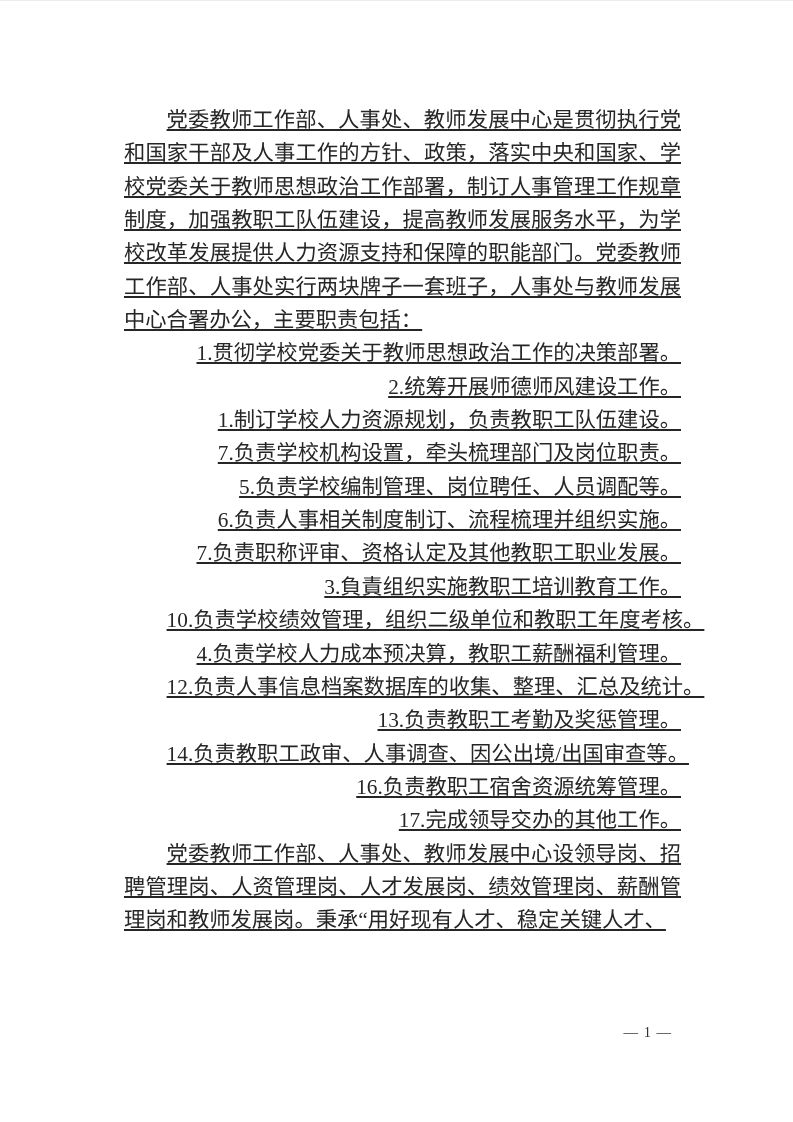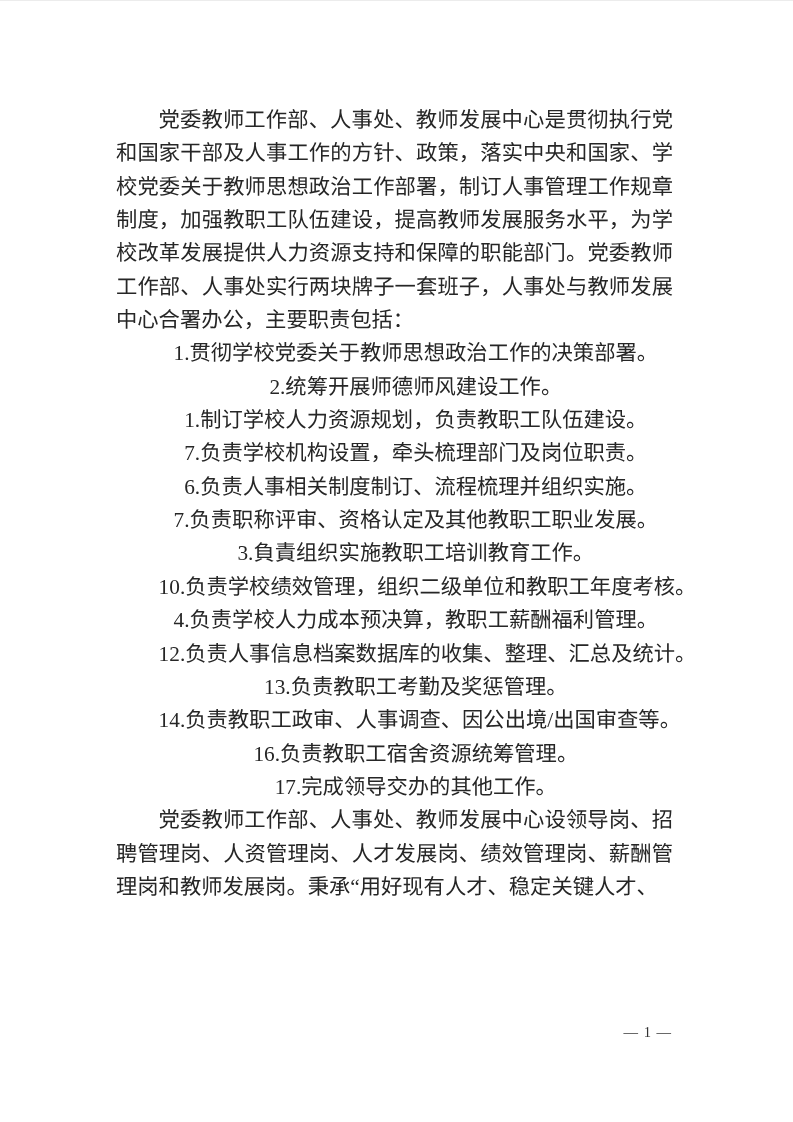--- a/index.html
+++ b/index.html
@@ -13,36 +13,37 @@
     height: 1122px;
     background: #ffffff;
     border-top: 1px solid #ececec;
     box-sizing: border-box;
     font-family: "Liberation Serif", "DejaVu Serif", serif;
     color: #262626;
     overflow: hidden;
   }
   .content {
     position: absolute;
-    left: 116px;
+    left: 124px;
     top: 103px;
     width: 557px;
+    text-decoration: underline;
   }
   .content p {
     margin: 0;
     padding: 0;
     font-size: 21.3px;
     line-height: 33.35px;
     text-indent: 2em;
     text-align: justify;
     line-break: strict;
     letter-spacing: 0;
   }
   .content p.duty {
-    text-align: center;
+    text-align: right;
     white-space: nowrap;
     overflow: visible;
   }
   .footer {
     position: absolute;
     top: 1022px;
     right: 121px;
     font-size: 14.5px;
     line-height: 18px;
     color: #333333;
@@ -52,20 +53,21 @@
 </head>
 <body>
 
 <div class="page">
   <div class="content">
     <p>党委教师工作部、人事处、教师发展中心是贯彻执行党和国家干部及人事工作的方针、政策，落实中央和国家、学校党委关于教师思想政治工作部署，制订人事管理工作规章制度，加强教职工队伍建设，提高教师发展服务水平，为学校改革发展提供人力资源支持和保障的职能部门。党委教师工作部、人事处实行两块牌子一套班子，人事处与教师发展中心合署办公，主要职责包括：</p>
     <p class="duty">1.贯彻学校党委关于教师思想政治工作的决策部署。</p>
     <p class="duty">2.统筹开展师德师风建设工作。</p>
     <p class="duty">1.制订学校人力资源规划，负责教职工队伍建设。</p>
     <p class="duty">7.负责学校机构设置，牵头梳理部门及岗位职责。</p>
+    <p class="duty">5.负责学校编制管理、岗位聘任、人员调配等。</p>
     <p class="duty">6.负责人事相关制度制订、流程梳理并组织实施。</p>
     <p class="duty">7.负责职称评审、资格认定及其他教职工职业发展。</p>
     <p class="duty">3.負責组织实施教职工培训教育工作。</p>
     <p class="duty">10.负责学校绩效管理，组织二级单位和教职工年度考核。</p>
     <p class="duty">4.负责学校人力成本预决算，教职工薪酬福利管理。</p>
     <p class="duty">12.负责人事信息档案数据库的收集、整理、汇总及统计。</p>
     <p class="duty">13.负责教职工考勤及奖惩管理。</p>
     <p class="duty">14.负责教职工政审、人事调查、因公出境/出国审查等。</p>
     <p class="duty">16.负责教职工宿舍资源统筹管理。</p>
     <p class="duty">17.完成领导交办的其他工作。</p>

